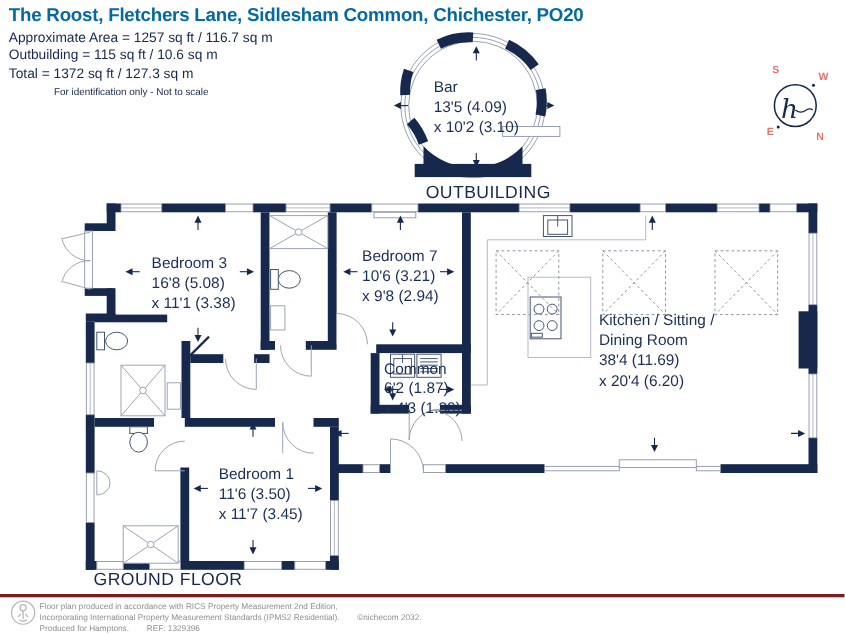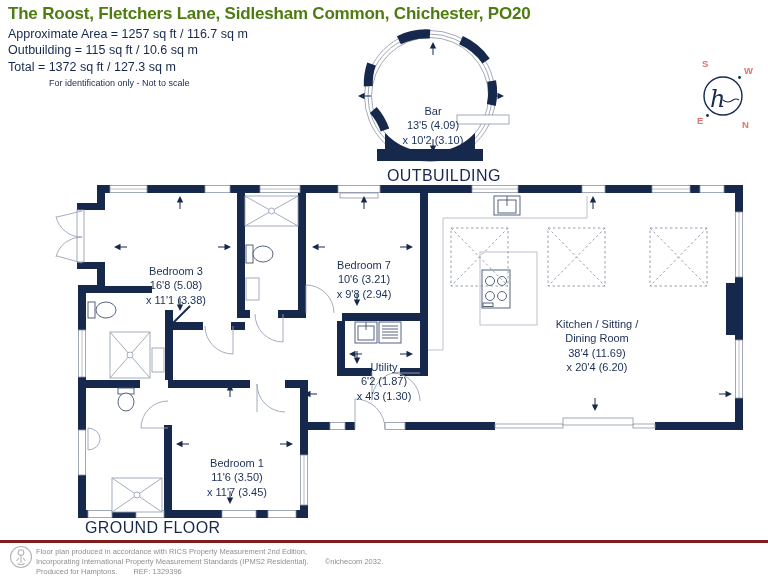--- a/index.html
+++ b/index.html
@@ -1,26 +1,26 @@
 <!DOCTYPE html>
 <html><head>
 <meta charset="utf-8">
 <style>
   html,body{margin:0;padding:0;background:#fff;}
   .stage{position:relative;width:768px;height:576px;background:#ffffff;overflow:hidden;
          font-family:"Liberation Sans",sans-serif;}
   .plan-svg{position:absolute;left:0;top:0;}
   
   .hdr{position:absolute;left:8px;top:4px;width:560px;}
-  .title{color:#4d7c0f;font-size:17px;font-weight:600;letter-spacing:-0.2px;}
+  .title{color:#0369a1;font-size:17px;font-weight:600;letter-spacing:-0.2px;}
   .area-line{color:#16294d;font-size:12.5px;font-weight:400;margin-top:2.5px;}
   .disclaimer{color:#16294d;font-size:9px;margin-top:4px;padding-left:41px;}
   
-  .room-label{position:absolute;transform:translate(-50%,-50%);text-align:center;
-              color:#1a2f55;font-size:11px;line-height:1.3;white-space:nowrap;margin-top:28px;}
+  .room-label{position:absolute;transform:translate(-50%,-50%);text-align:left;
+              color:#1a2f55;font-size:14px;line-height:1.3;white-space:nowrap;}
   .section-label{position:absolute;color:#16294d;font-size:16px;font-weight:400;letter-spacing:.4px;}
   .compass-letter{position:absolute;color:#e0736c;font-size:9.5px;font-weight:600;}
   
   .footer{position:absolute;left:0;top:540px;width:768px;height:36px;border-top:3px solid #7f1d1d;}
   .footer-text{position:absolute;left:36px;top:4px;color:#8f8f8f;font-size:7.5px;line-height:1.35;}
   .footer-text .gap{display:inline-block;width:14px;}
 </style>
 </head>
 <body>
 
@@ -321,21 +321,21 @@
     <span>Bedroom 3</span><br>
     <span>16'8 (5.08)</span><br>
     <span>x 11'1 (3.38)</span>
   </div>
   <div class="room-label" style="left:364px;top:251px">
     <span>Bedroom 7</span><br>
     <span>10'6 (3.21)</span><br>
     <span>x 9'8 (2.94)</span>
   </div>
   <div class="room-label" style="left:384px;top:353px">
-    <span>Utility</span><br>
+    <span>Common</span><br>
     <span>6'2 (1.87)</span><br>
     <span>x 4'3 (1.30)</span>
   </div>
   <div class="room-label" style="left:597px;top:318px">
     <span>Kitchen / Sitting /</span><br>
     <span>Dining Room</span><br>
     <span>38'4 (11.69)</span><br>
     <span>x 20'4 (6.20)</span>
   </div>
   <div class="room-label" style="left:237px;top:449px">

